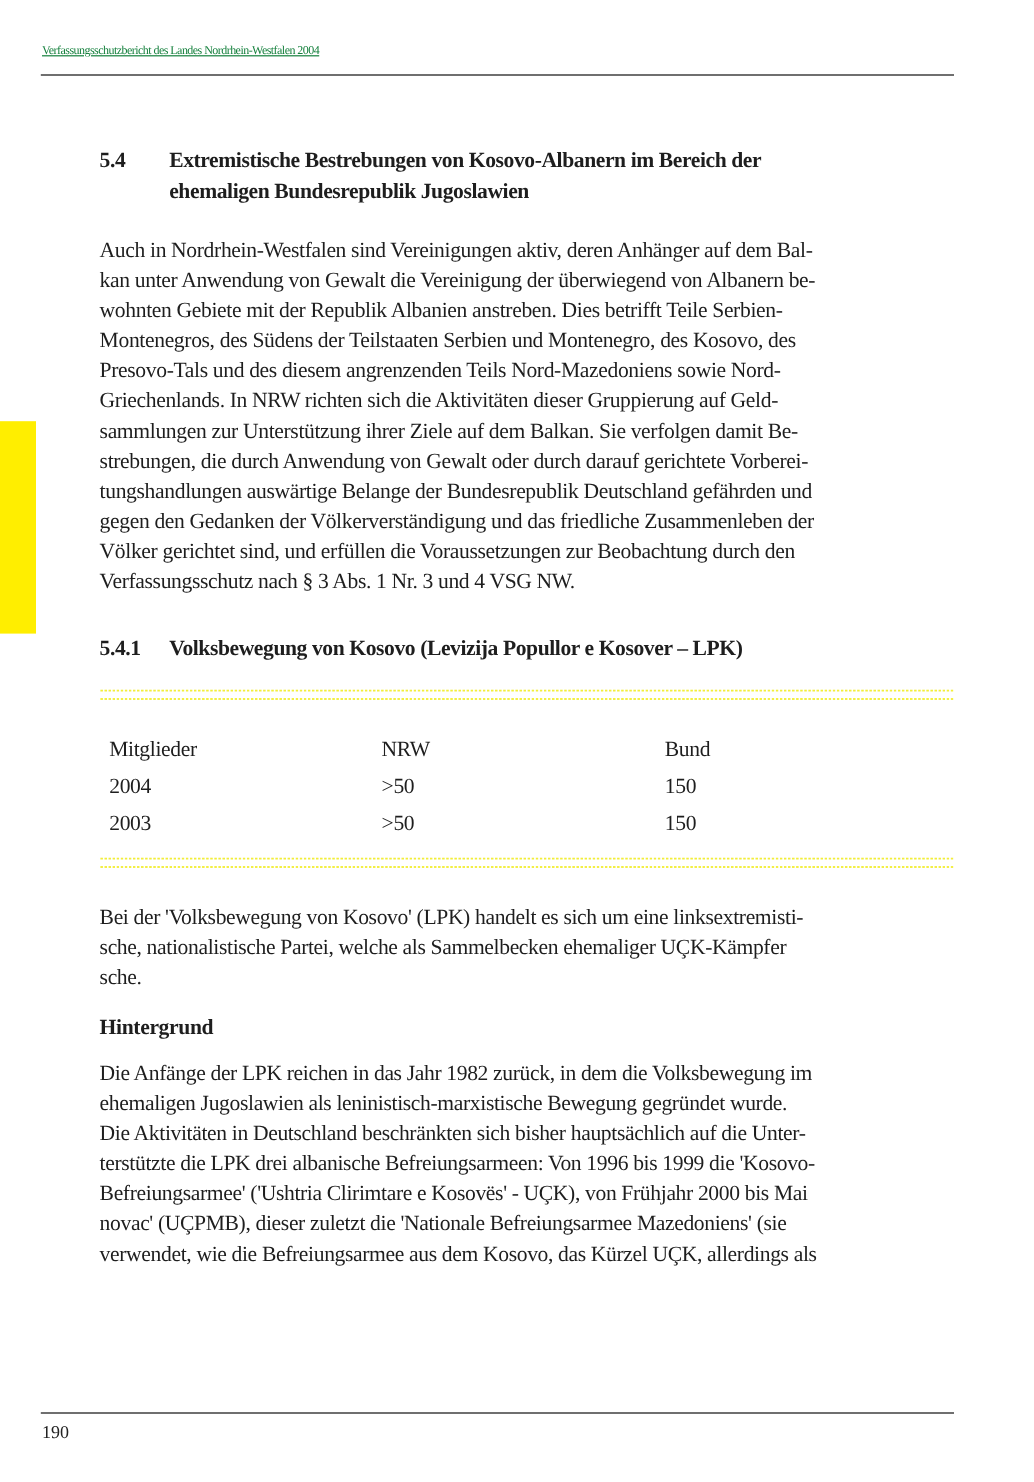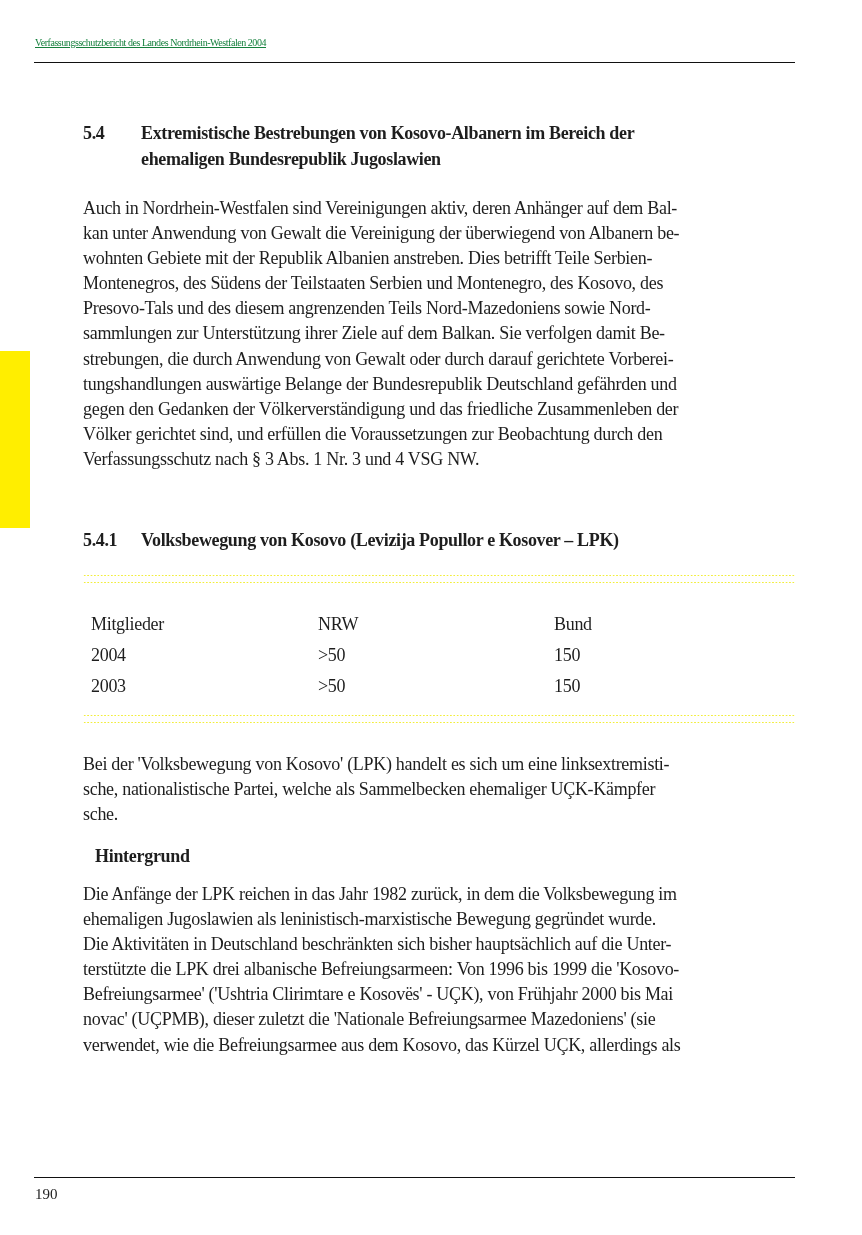--- a/index.html
+++ b/index.html
@@ -142,20 +142,21 @@
       <span class="title">Extremistische Bestrebungen von Kosovo-Albanern im Bereich der</span>
       <span class="title" style="top:26px;">ehemaligen Bundesrepublik Jugoslawien</span>
     </div>
 
     <div class="para" style="top:196px;">
       <span class="line">Auch in Nordrhein-Westfalen sind Vereinigungen aktiv, deren Anhänger auf dem Bal-</span>
       <span class="line">kan unter Anwendung von Gewalt die Vereinigung der überwiegend von Albanern be-</span>
       <span class="line">wohnten Gebiete mit der Republik Albanien anstreben. Dies betrifft Teile Serbien-</span>
       <span class="line">Montenegros, des Südens der Teilstaaten Serbien und Montenegro, des Kosovo, des</span>
       <span class="line">Presovo-Tals und des diesem angrenzenden Teils Nord-Mazedoniens sowie Nord-</span>
+      <span class="line">Griechenlands. In NRW richten sich die Aktivitäten dieser Gruppierung auf Geld-</span>
       <span class="line">sammlungen zur Unterstützung ihrer Ziele auf dem Balkan. Sie verfolgen damit Be-</span>
       <span class="line">strebungen, die durch Anwendung von Gewalt oder durch darauf gerichtete Vorberei-</span>
       <span class="line">tungshandlungen auswärtige Belange der Bundesrepublik Deutschland gefährden und</span>
       <span class="line">gegen den Gedanken der Völkerverständigung und das friedliche Zusammenleben der</span>
       <span class="line">Völker gerichtet sind, und erfüllen die Voraussetzungen zur Beobachtung durch den</span>
       <span class="line">Verfassungsschutz nach § 3 Abs. 1 Nr. 3 und 4 VSG NW.</span>
     </div>
 
     <div class="h-section" style="top:527px;">
       <span class="num">5.4.1</span>
@@ -183,21 +184,21 @@
     </div>
 
     <div class="dot-rule" style="top:714px;"></div>
 
     <div class="para" style="top:752px;">
       <span class="line">Bei der 'Volksbewegung von Kosovo' (LPK) handelt es sich um eine linksextremisti-</span>
       <span class="line">sche, nationalistische Partei, welche als Sammelbecken ehemaliger UÇK-Kämpfer</span>
       <span class="line">sche.</span>
     </div>
 
-    <div class="subhead" style="top:846px;margin-left:12px;">Hintergrund</div>
+    <div class="subhead" style="top:846px;">Hintergrund</div>
 
     <div class="para" style="top:882px;">
       <span class="line">Die Anfänge der LPK reichen in das Jahr 1982 zurück, in dem die Volksbewegung im</span>
       <span class="line">ehemaligen Jugoslawien als leninistisch-marxistische Bewegung gegründet wurde.</span>
       <span class="line">Die Aktivitäten in Deutschland beschränkten sich bisher hauptsächlich auf die Unter-</span>
       <span class="line">terstützte die LPK drei albanische Befreiungsarmeen: Von 1996 bis 1999 die 'Kosovo-</span>
       <span class="line">Befreiungsarmee' ('Ushtria Clirimtare e Kosovës' - UÇK), von Frühjahr 2000 bis Mai</span>
       <span class="line">novac' (UÇPMB), dieser zuletzt die 'Nationale Befreiungsarmee Mazedoniens' (sie</span>
       <span class="line">verwendet, wie die Befreiungsarmee aus dem Kosovo, das Kürzel UÇK, allerdings als</span>
     </div>

